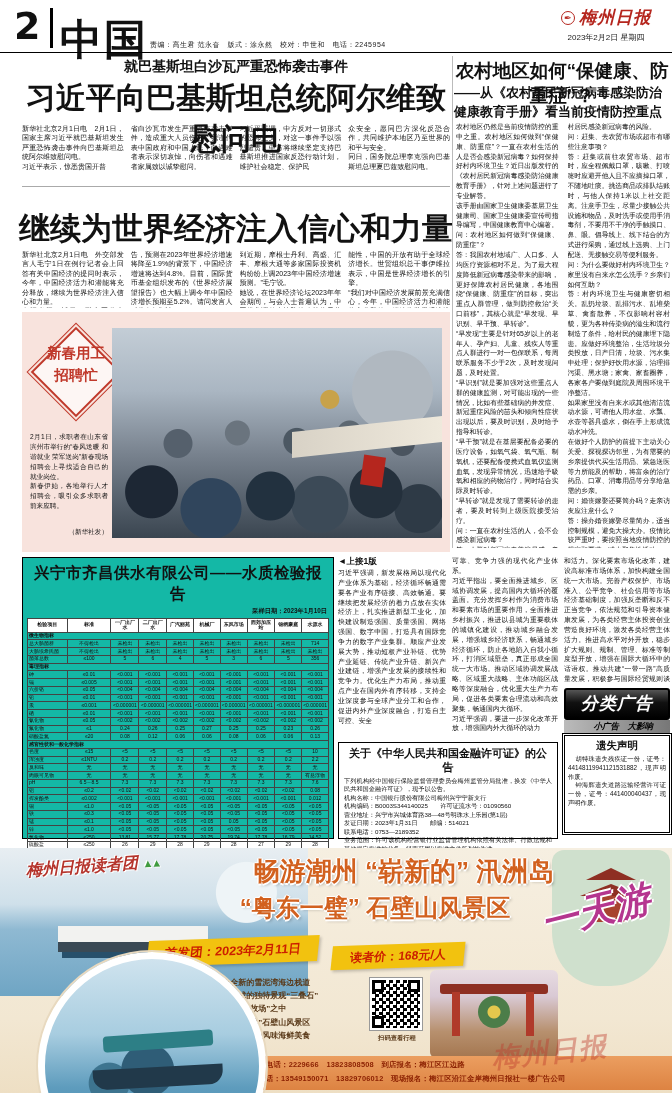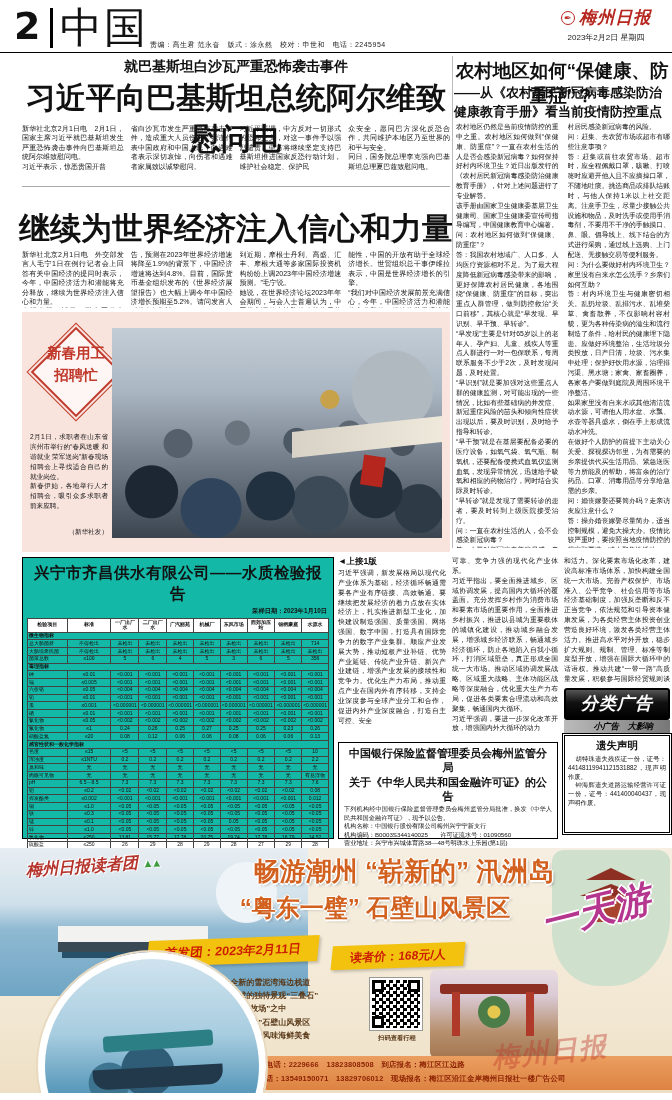--- a/index.html
+++ b/index.html
@@ -3,21 +3,21 @@
 <meta charset="utf-8">
 <style>
   * { margin:0; padding:0; box-sizing:border-box; }
   html,body { background:#e9e9e9; }
   body { font-family:"Liberation Sans", sans-serif; }
   #page { position:relative; width:672px; height:1100px; background:#ffffff; margin:0 auto; overflow:hidden; color:#111; }
 
   
   .hdr-pagenum { position:absolute; left:14px; top:4px; font-size:38px; font-weight:900; font-family:"DejaVu Sans", sans-serif; }
   .hdr-bar { position:absolute; left:50px; top:8px; width:3px; height:40px; background:#000; }
-  .hdr-section { position:absolute; left:60px; top:0px; font-size:42px; font-weight:400; letter-spacing:2px;text-align:center; }
+  .hdr-section { position:absolute; left:60px; top:12px; font-size:42px; font-weight:700; letter-spacing:2px;text-align:center; }
   .hdr-credits { position:absolute; left:150px; top:40px; font-size:7px; color:#222; letter-spacing:0.5px; }
   .hdr-rule { position:absolute; left:0; top:52px; width:672px; height:1px; background:#000; }
   .hdr-logo { position:absolute; right:6px; top:6px; width:120px; text-align:center; color:#b5261e; }
   .hdr-logo .logo-ico { display:inline-block; width:14px; height:14px; border:1.5px solid #b5261e; border-radius:50%; font-size:9px; line-height:13px; vertical-align:middle; }
   .hdr-logo .logo-txt { font-size:17px; font-weight:900; font-style:italic; letter-spacing:1px; vertical-align:middle; }
   .hdr-date { position:absolute; right:6px; top:32px; width:120px; text-align:center; font-size:8px; color:#222; }
 
   
   .kicker { position:absolute; text-align:center; font-weight:700; }
   .headline { position:absolute; text-align:center; font-weight:900; font-family:"DejaVu Sans", sans-serif; }
@@ -638,21 +638,20 @@
 
   <div class="cont-marker">◄上接1版</div>
   <div class="cont-col cont-c1">习近平强调，新发展格局以现代化产业体系为基础，经济循环畅通需要各产业有序链接、高效畅通。要继续把发展经济的着力点放在实体经济上，扎实推进新型工业化，加快建设制造强国、质量强国、网络强国、数字中国，打造具有国际竞争力的数字产业集群。顺应产业发展大势，推动短板产业补链、优势产业延链、传统产业升链、新兴产业建链，增强产业发展的接续性和竞争力。优化生产力布局，推动重点产业在国内外有序转移，支持企业深度参与全球产业分工和合作，促进内外产业深度融合，打造自主可控、安全</div>
   <div class="cont-col cont-c2">可靠、竞争力强的现代化产业体系。
 习近平指出，要全面推进城乡、区域协调发展，提高国内大循环的覆盖面。充分发挥乡村作为消费市场和要素市场的重要作用，全面推进乡村振兴，推进以县城为重要载体的城镇化建设，推动城乡融合发展，增强城乡经济联系，畅通城乡经济循环，防止各地陷入自我小循环，打消区域壁垒，真正形成全国统一大市场。推动区域协调发展战略、区域重大战略、主体功能区战略等深度融合，优化重大生产力布局，促进各类要素合理流动和高效聚集，畅通国内大循环。
 习近平强调，要进一步深化改革开放，增强国内外大循环的动力</div>
   <div class="cont-col cont-c3">和活力。深化要素市场化改革，建设高标准市场体系，加快构建全国统一大市场。完善产权保护、市场准入、公平竞争、社会信用等市场经济基础制度，加强反垄断和反不正当竞争，依法规范和引导资本健康发展，为各类经营主体投资创业营造良好环境，激发各类经营主体活力。推进高水平对外开放，稳步扩大规则、规制、管理、标准等制度型开放，增强在国际大循环中的话语权。推动共建“一带一路”高质量发展，积极参与国际经贸规则谈判，推动形成开放、多元、稳定的世界经济秩序，为实现国内国际两个市场两种资源联动循环创造条件。</div>
 
   <div class="bank-box">
     <div class="bank-title">
-      <div>中国银行保险监督管理委员会梅州监管分局</div>
       <div>关于《中华人民共和国金融许可证》的公告</div>
     </div>
     <div class="bank-body">
         <p>下列机构经中国银行保险监督管理委员会梅州监管分局批准，换发《中华人民共和国金融许可证》，现予以公告。</p>
         <p>机构名称：中国银行股份有限公司梅州兴宁宁新支行</p>
         <p>机构编码：B0003S344140025　　许可证流水号：01090560</p>
         <p>营业地址：兴宁市兴城体育路38—48号明珠水上乐园(第1层)</p>
         <p>发证日期：2023年1月31日　　邮编：514021</p>
         <p>联系电话：0753—2189352</p>
         <p>业务范围：许可该机构经营银行业监督管理机构依照有关法律、行政法规和其他规定批准的业务，经营范围以批准文件所列的为准。</p>

